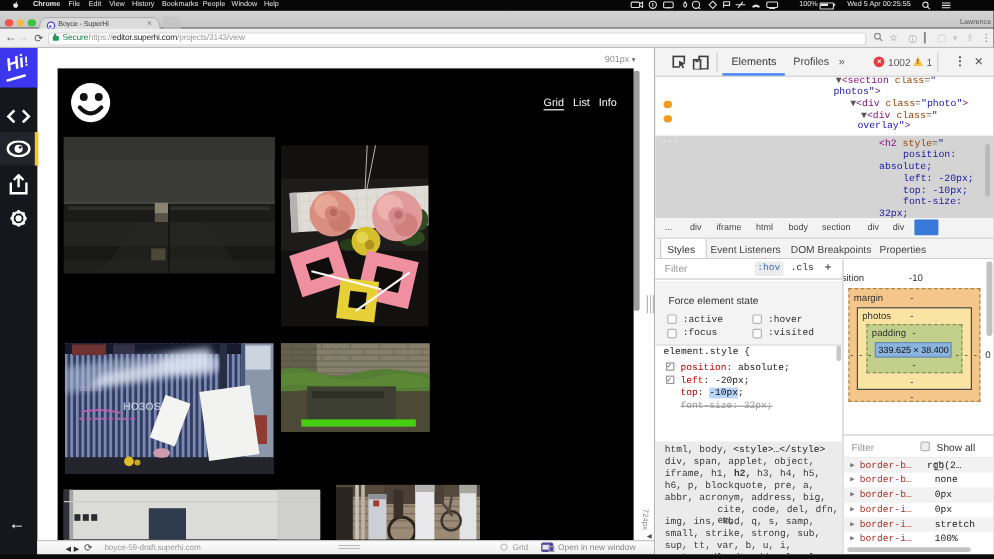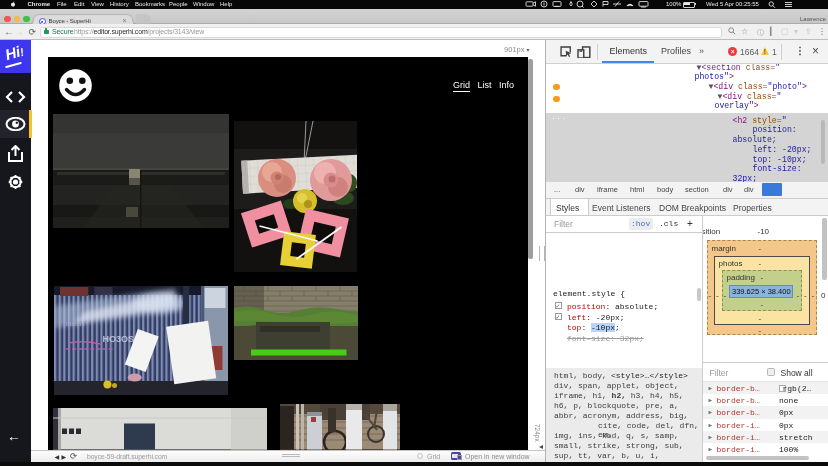--- a/index.html
+++ b/index.html
@@ -322,21 +322,21 @@
       <rect x="1" y="4" width="6" height="8.5" fill="#f3f3f3" stroke="#3f3f3f" stroke-width="1.5"></rect>
       <rect x="2.6" y="4.6" width="2.8" height="1.4" fill="#3f3f3f"></rect>
     </svg>
     <div class="a" style="left:51px;top:4px;width:1px;height:16px;background:#d0d0d0;"></div>
     <div class="a" style="left:63.5px;top:6px;font-size:9px;color:#303030;">Elements</div>
     <div class="a" style="left:56px;top:20.5px;width:52px;height:2px;background:#4285f4;"></div>
     <div class="a" style="left:115px;top:6px;font-size:9px;color:#454545;">Profiles</div>
     <div class="a" style="left:153px;top:5.5px;font-size:9px;color:#555;">»</div>
     <div class="a" style="left:182px;top:7px;width:9px;height:9px;border-radius:50%;background:#eb3941;"></div>
     <div class="a" style="left:184.8px;top:7.8px;font-size:6.5px;color:#fff;font-weight:bold;">×</div>
-    <div class="a" style="left:194px;top:6.5px;font-size:8.5px;color:#5a5a5a;">1664</div>
+    <div class="a" style="left:194px;top:6.5px;font-size:8.5px;color:#5a5a5a;">1002</div>
     <div class="a" style="left:214.5px;top:6.5px;width:0;height:0;border-left:4.5px solid transparent;border-right:4.5px solid transparent;border-bottom:8.5px solid #f6c243;"></div>
     <div class="a" style="left:217.7px;top:7.5px;font-size:6.5px;color:#7a5a00;font-weight:bold;">!</div>
     <div class="a" style="left:226px;top:6.5px;font-size:8.5px;color:#5a5a5a;">1</div>
     <div class="a" style="left:235px;top:4px;width:1px;height:16px;background:#d0d0d0;"></div>
     <div class="a" style="left:249px;top:4.5px;font-size:10px;color:#4a4a4a;font-weight:bold;">⋮</div>
     <div class="a" style="left:266px;top:3.5px;font-size:12px;color:#4a4a4a;">×</div>
   </div>
 
   <div class="a mono" style="left:0;top:23.5px;width:282px;height:118px;font-size:8.2px;color:#222;overflow:hidden;">
     <div class="a" style="left:7px;top:20px;width:6.5px;height:6.5px;border-radius:50%;background:#f39b1f;"></div>
@@ -382,20 +382,31 @@
   <div class="a" style="left:0;top:175.5px;width:155.5px;height:246px;background:#fff;">
 
     <div class="a" style="left:0;top:0;width:155.5px;height:17px;border-bottom:1px solid #ccc;box-sizing:border-box;">
       <div class="a" style="left:8px;top:3.5px;font-size:8.5px;color:#999;">Filter</div>
       <div class="a" style="left:83px;top:2px;width:24px;height:12px;background:#ececec;border-radius:2px;"></div>
         <div class="a mono" style="left:85px;top:3.5px;font-size:8px;color:#3b6fd4;">:hov</div>
       <div class="a mono" style="left:113px;top:3.5px;font-size:8px;color:#333;">.cls</div>
       <div class="a" style="left:141px;top:2px;font-size:10px;color:#333;">+</div>
     </div>
 
+    <div class="a" style="left:0;top:18.5px;width:155.5px;height:53.5px;background:#f3f3f3;border-bottom:1px solid #ddd;box-sizing:border-box;">
+      <div class="a" style="left:11px;top:11px;font-size:8.5px;color:#333;">Force element state</div>
+      <div class="a" style="left:10px;top:28px;width:8px;height:8px;background:#fdfdfd;border:1px solid #b5b5b5;border-radius:1.5px;box-sizing:border-box;"></div>
+      <div class="a mono" style="left:23px;top:27.5px;font-size:8px;color:#333;">:active</div>
+      <div class="a" style="left:81px;top:28px;width:8px;height:8px;background:#fdfdfd;border:1px solid #b5b5b5;border-radius:1.5px;box-sizing:border-box;"></div>
+      <div class="a mono" style="left:94px;top:27.5px;font-size:8px;color:#333;">:hover</div>
+      <div class="a" style="left:10px;top:39.5px;width:8px;height:8px;background:#fdfdfd;border:1px solid #b5b5b5;border-radius:1.5px;box-sizing:border-box;"></div>
+      <div class="a mono" style="left:23px;top:39px;font-size:8px;color:#333;">:focus</div>
+      <div class="a" style="left:81px;top:39.5px;width:8px;height:8px;background:#fdfdfd;border:1px solid #b5b5b5;border-radius:1.5px;box-sizing:border-box;"></div>
+      <div class="a mono" style="left:94px;top:39px;font-size:8px;color:#333;">:visited</div>
+    </div>
 
     <div class="a mono" style="left:0;top:72px;width:155.5px;height:58px;font-size:8px;">
       <div class="a" style="left:7px;top:1.5px;color:#222;">element.style {</div>
       <div class="a" style="left:9px;top:14.5px;width:7px;height:7px;background:#fff;border:1px solid #999;box-sizing:border-box;"></div>
       <div class="a" style="left:9.9px;top:14.3px;color:#333;font-size:6.2px;font-weight:bold;">✓</div>
       <div class="a" style="left:21px;top:14px;"><span style="color:#c80000;">position</span><span style="color:#222;">: absolute;</span></div>
       <div class="a" style="left:9px;top:25.5px;width:7px;height:7px;background:#fff;border:1px solid #999;box-sizing:border-box;"></div>
       <div class="a" style="left:9.9px;top:25.3px;color:#333;font-size:6.2px;font-weight:bold;">✓</div>
       <div class="a" style="left:21px;top:25px;"><span style="color:#c80000;">left</span><span style="color:#222;">: -20px;</span></div>
       <div class="a" style="left:21px;top:35.6px;"><span style="color:#c80000;">top</span><span style="color:#222;">: </span><span style="color:#111;background:#b8d6fb;">-10px</span><span style="color:#222;">;</span></div>
@@ -440,21 +451,21 @@
       <div class="a" style="left:64.5px;top:5px;width:8px;height:8px;background:#eee;border:1px solid #b5b5b5;border-radius:1.5px;box-sizing:border-box;"></div>
       <div class="a" style="left:78px;top:5px;font-size:8.5px;color:#333;">Show all</div>
     </div>
     <div class="a mono" style="left:0;top:166.5px;width:126.5px;height:79px;font-size:8px;overflow:hidden;">
       <div class="a" style="left:0;top:0;width:126.5px;height:12.2px;background:#f2f2f2;"></div>
       <div class="a" style="left:0;top:24.4px;width:126.5px;height:12.2px;background:#f2f2f2;"></div>
       <div class="a" style="left:0;top:48.8px;width:126.5px;height:12.2px;background:#f2f2f2;"></div>
       <div class="a" style="left:6px;top:2px;color:#777;font-size:6px;">▶</div>
       <div class="a" style="left:14px;top:2px;color:#ad352b;">border-b…</div>
       <div class="a" style="left:76.5px;top:3px;width:7px;height:7px;background:#fff;border:1px solid #aaa;box-sizing:border-box;"></div>
-      <div class="a" style="left:80px;top:2px;color:#222;">rgb(2…</div>
+      <div class="a" style="left:70px;top:2px;color:#222;">rgb(2…</div>
       <div class="a" style="left:6px;top:14.2px;color:#777;font-size:6px;">▶</div>
       <div class="a" style="left:14px;top:14.2px;color:#ad352b;">border-b…</div>
       <div class="a" style="left:76.5px;top:14.2px;color:#222;">none</div>
       <div class="a" style="left:6px;top:26.4px;color:#777;font-size:6px;">▶</div>
       <div class="a" style="left:14px;top:26.4px;color:#ad352b;">border-b…</div>
       <div class="a" style="left:76.5px;top:26.4px;color:#222;">0px</div>
       <div class="a" style="left:6px;top:38.6px;color:#777;font-size:6px;">▶</div>
       <div class="a" style="left:14px;top:38.6px;color:#ad352b;">border-i…</div>
       <div class="a" style="left:76.5px;top:38.6px;color:#222;">0px</div>
       <div class="a" style="left:6px;top:50.8px;color:#777;font-size:6px;">▶</div>

